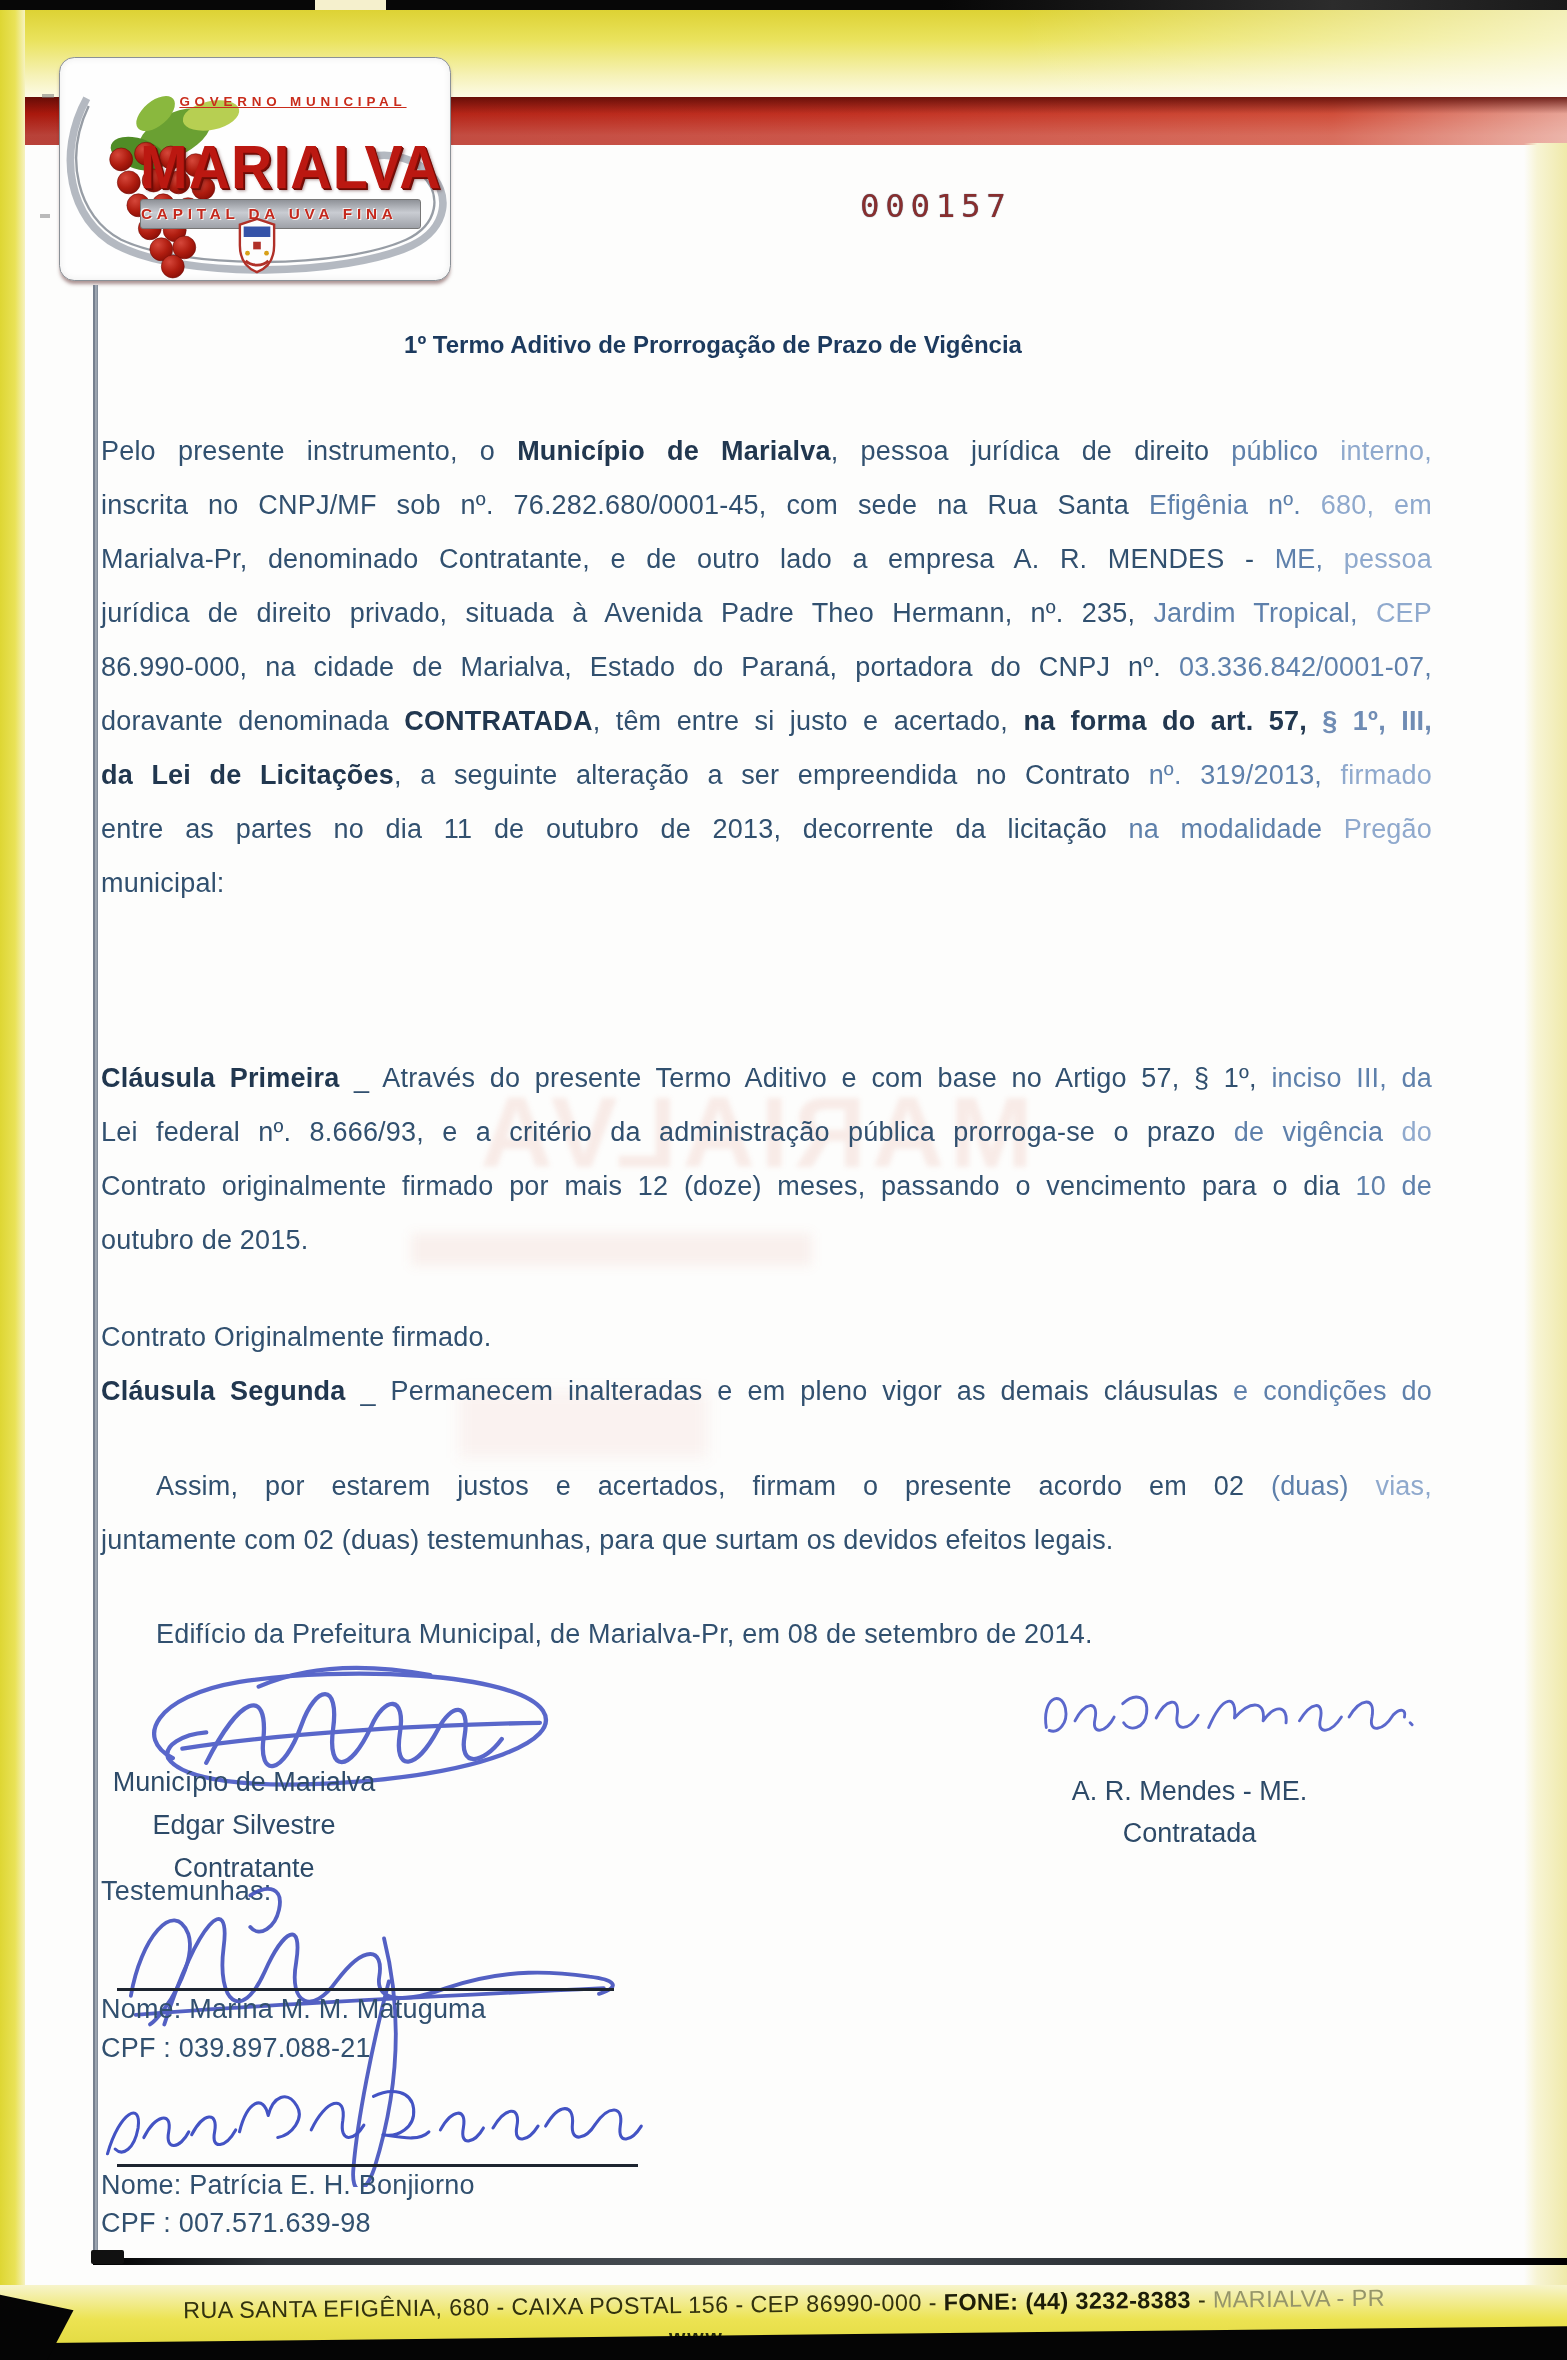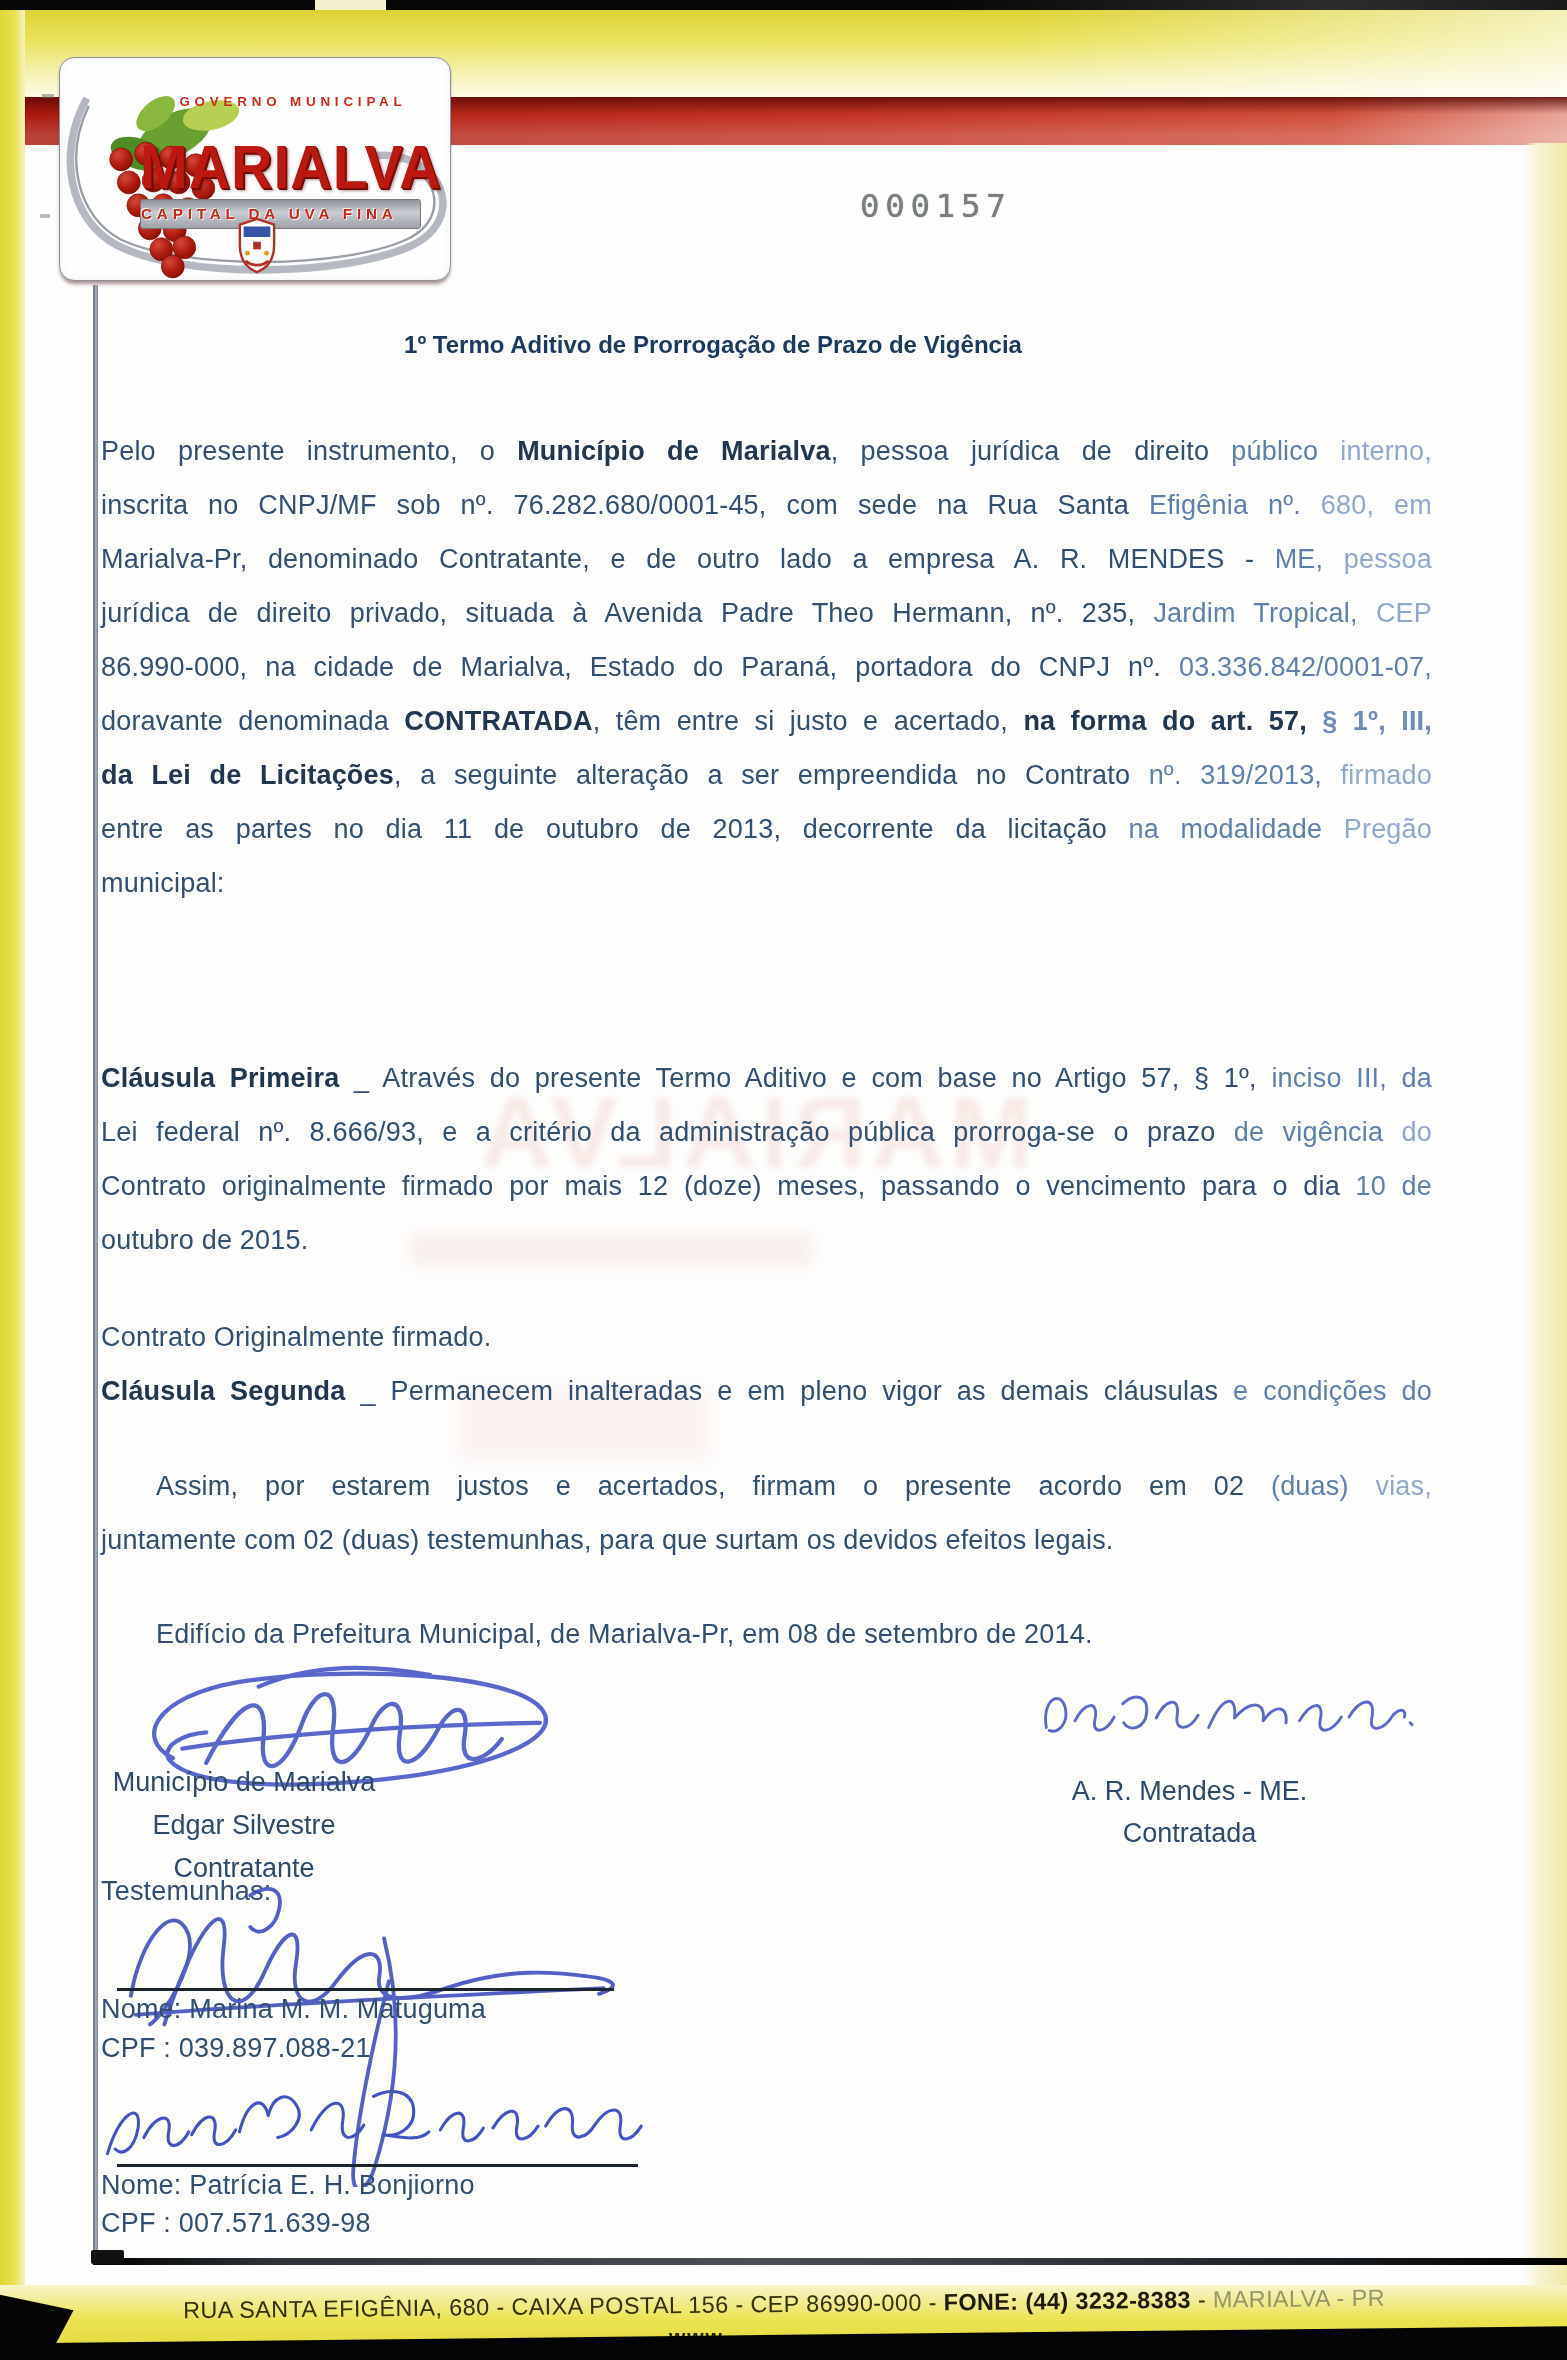--- a/index.html
+++ b/index.html
@@ -66,36 +66,36 @@
         <circle cx="82" cy="154" r="12" fill="url(#gr)"></circle>
           <circle cx="108" cy="154" r="12" fill="url(#gr)"></circle>
           <circle cx="134" cy="158" r="12" fill="url(#gr)"></circle>
         <circle cx="94" cy="178" r="12" fill="url(#gr)"></circle>
           <circle cx="120" cy="180" r="12" fill="url(#gr)"></circle>
         <circle cx="106" cy="200" r="12" fill="url(#gr)"></circle>
           <circle cx="130" cy="198" r="12" fill="url(#gr)"></circle>
         <circle cx="118" cy="218" r="12" fill="url(#gr)"></circle>
       </g>
     </svg>
-    <div class="abs" style="left:105px;top:36px;width:256px;text-align:center;color:#c92c1c;font-weight:700;font-size:13.4px;letter-spacing:4.8px;">GOVERNO MUNICIPAL</div>
+    <div class="abs" style="left:105px;top:36px;width:256px;text-align:center;color:#c92c1c;font-weight:700;font-size:13.4px;letter-spacing:4.8px;text-decoration:underline;">GOVERNO MUNICIPAL</div>
     <div class="abs" style="left:80px;top:73px;font-size:55px;font-weight:800;color:#bb1811;letter-spacing:1px;transform:scale(1.04,1.12);transform-origin:left top;text-shadow:1px 1px 0 #7e0d06,1.9px 1.9px 0 #6d0b06,2.9px 2.9px 2.9px rgba(60,0,0,.4);">MARIALVA</div>
     <div class="abs" style="left:80px;top:141px;width:279px;height:28px;background:linear-gradient(to bottom,#8f9298,#c9ccd2 45%,#9ea1a8);border:1px solid #777;border-radius:2.9px;z-index:2;">
       <div style="text-align:left;line-height:28px;color:#c4281c;font-weight:700;font-size:15.3px;letter-spacing:4.8px;text-shadow:1px 1px 0 #f2f2f2,-1px -1px 0 #f2f2f2;">CAPITAL DA UVA FINA</div>
     </div>
     <svg class="abs" style="left:176px;top:159px;z-index:3;" width="42" height="59" viewBox="0 0 44 62">
       <path d="M22,2 L40,8 L40,30 C40,46 32,54 22,58 C12,54 4,46 4,30 L4,8 Z" fill="#fdfdfd" stroke="#b03028" stroke-width="2.5"></path>
       <rect x="8" y="10" width="28" height="11" fill="#3553a8"></rect>
       <rect x="18" y="26" width="8" height="8" fill="#b03028"></rect>
       <circle cx="12" cy="38" r="2.5" fill="#d8a018"></circle>
         <circle cx="32" cy="38" r="2.5" fill="#d8a018"></circle>
       <path d="M10,46 C16,52 28,52 34,46" stroke="#b03028" stroke-width="3" fill="none"></path>
     </svg>
   </div>
 
-  <div class="abs" style="left:860px;top:187px;font-family:'DejaVu Sans Mono',monospace;font-size:32.5px;letter-spacing:5.7px;color:#737373;opacity:.92;text-shadow:0 0 1px #33607c;">000157</div>
+  <div class="abs" style="left:860px;top:187px;font-family:'DejaVu Sans Mono',monospace;font-size:32.5px;letter-spacing:5.7px;color:#7f1d1d;opacity:.92;text-shadow:0 0 1px #33607c;">000157</div>
 
   <div class="abs" style="left:93px;top:285px;width:4.8px;height:1975px;background:linear-gradient(to right,#76808e 35%,#aab2bc 55%,#7b8593);"></div>
   <div class="abs" style="left:93px;top:2258px;width:1475px;height:6.7px;background:linear-gradient(to right,#000 0%,#2e3338 12%,#4a5056 45%,#262b30 75%,#000 100%);"></div>
   <div class="abs" style="left:91px;top:2250px;width:32.5px;height:14.3px;background:#111;border-radius:1.9px;"></div>
 
   <div class="abs" style="left:249px;top:1075px;width:784px;font-size:100px;font-weight:800;color:rgba(205,75,45,.10);filter:blur(2.9px);transform:scaleX(-1);letter-spacing:5.7px;">MARIALVA</div>
   <div class="abs" style="left:411px;top:1233px;width:401px;height:32.5px;background:rgba(205,75,45,.07);filter:blur(5.7px);"></div>
   <div class="abs" style="left:459px;top:1391px;width:249px;height:67px;background:rgba(205,75,45,.06);filter:blur(7.6px);"></div>
 
   <div class="abs" style="left:101px;top:331px;width:1224px;text-align:center;font-size:24px;font-weight:700;color:#1c3a5e;">1º Termo Aditivo de Prorrogação de Prazo de Vigência</div>

